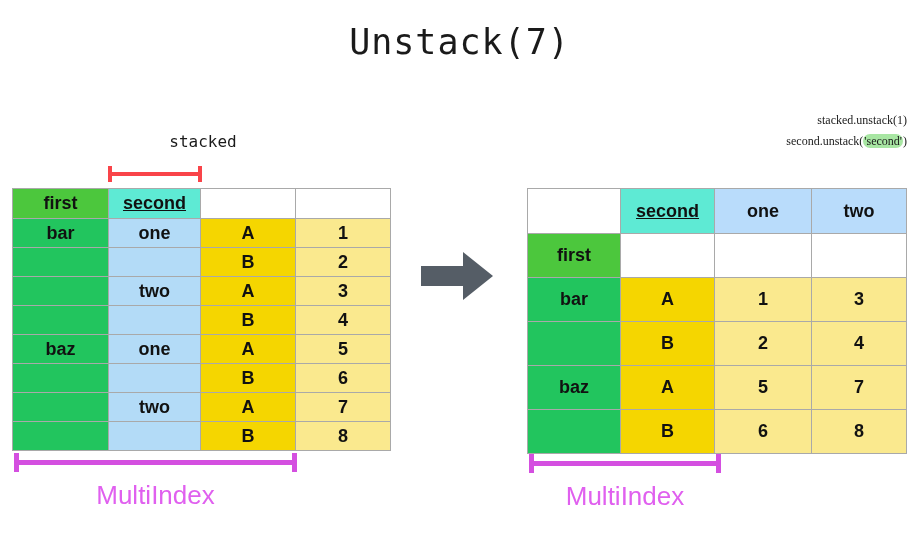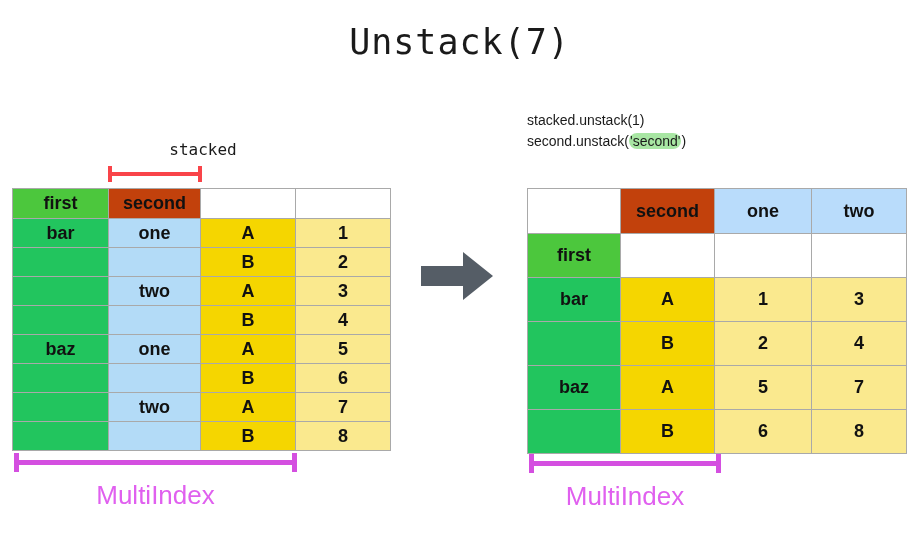--- a/index.html
+++ b/index.html
@@ -10,30 +10,30 @@
     position:relative;
     overflow:hidden;
   }
   .title{
     position:absolute;left:0;top:22px;width:919px;
     text-align:center;
     font-family:"DejaVu Sans Mono","Liberation Mono",monospace;
     font-size:35px;color:#1a1a1a;letter-spacing:1px;
   }
   .caption-left{
-    position:absolute;left:108px;top:140px;width:190px;
+    position:absolute;left:108px;top:132px;width:190px;
     text-align:center;
     font-family:"DejaVu Sans Mono","Liberation Mono",monospace;
     font-size:16px;color:#1a1a1a;
   }
   .caption-right{
     position:absolute;left:527px;top:110px;width:380px;
-    text-align:left;
-    font-family:Liberation Sans, sans-serif;
-    font-size:14px;color:#1a1a1a;line-height:21px;
+    text-align:right;
+    font-family:Liberation Serif, serif;
+    font-size:12px;color:#1a1a1a;line-height:21px;
   }
   .caption-or{color:#b9b9b9;}
   .hl-green{background:#a8e6a3;padding:0 1px;border-radius:8px;}
 
   
   .redbar{position:absolute;background:#f94449;}
   .redbar-h{left:110px;top:172px;width:90px;height:4px;}
   .redbar-c1{left:108px;top:166px;width:4px;height:16px;}
   .redbar-c2{left:198px;top:166px;width:4px;height:16px;}
 
@@ -42,21 +42,21 @@
   .tbl td{
     border:1px solid #a9a9a9;
     text-align:center;vertical-align:middle;
     font-size:18px;font-weight:bold;color:#111;
     padding:0;
   }
   #left-table{left:12px;top:188px;}
   #right-table{left:527px;top:188px;}
 
   .c-green{background:#4cc73d;}
-  .c-lgreen{background:#c2410c;}
+  .c-lgreen{background:#5eead4;text-decoration:underline;}
   .c-blue{background:#22c55e;}
   .c-lblue{background:#b3dbf7;}
   .c-gold{background:#f5d600;}
   .c-lyellow{background:#fae98e;font-weight:normal;color:#3b3b3b;font-size:16px;}
   .c-white{background:#ffffff;}
   .c-hdrblue{background:#b9dcfb;}
 
   
   .mbar{position:absolute;background:#d44fe0;}
   .mlabel{

